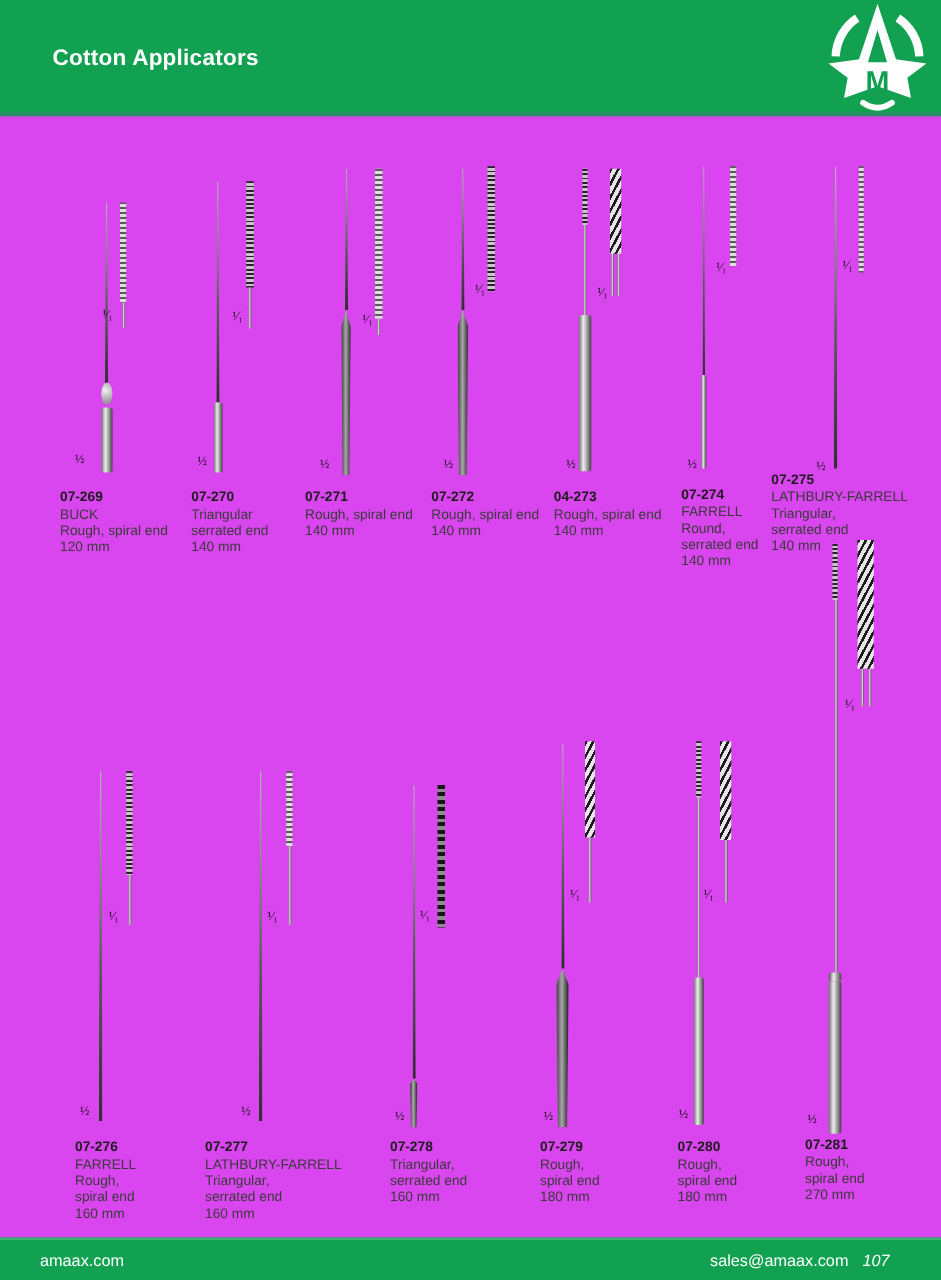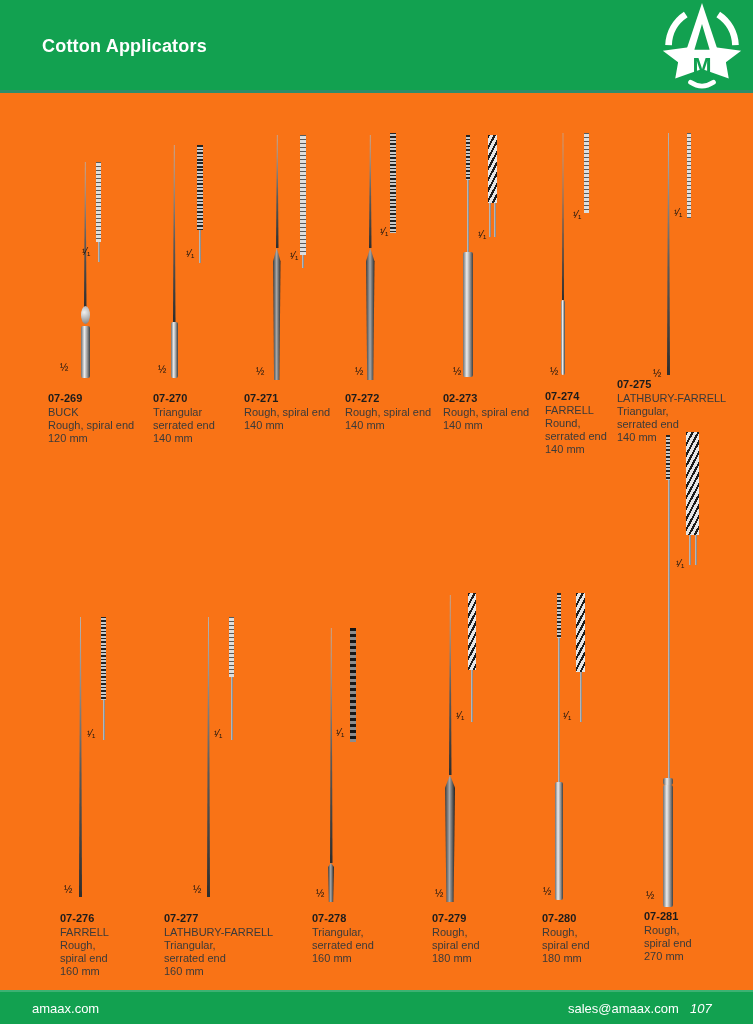--- a/index.html
+++ b/index.html
@@ -1,36 +1,36 @@
 <!DOCTYPE html>
 <html><head>
 <meta charset="utf-8">
 <style>
   html,body{margin:0;padding:0;background:#e8e8e8;font-family:"Liberation Sans",sans-serif;}
-  .page{position:relative;width:753px;height:1024px;background:#f97316;overflow:hidden;margin:0 auto;}
+  .page{position:relative;width:753px;height:1024px;background:#d946ef;overflow:hidden;margin:0 auto;}
 
   
   .hdr{position:absolute;left:0;top:0;width:753px;height:93px;background:#12a150;border-bottom:3px solid #2d8e6b;box-sizing:border-box;}
   .hdr-title{position:absolute;left:42px;top:36px;margin:0;font-size:18px;font-weight:bold;color:#ffffff;letter-spacing:.2px;}
   .logo{position:absolute;right:8px;top:3px;width:86px;height:86px;}
 
   
   .ftr{position:absolute;left:0;top:990px;width:753px;height:34px;background:#12a150;border-top:2px solid #3cb273;box-sizing:border-box;color:#fff;font-size:13px;}
   .ftr span{position:absolute;top:9px;}
   .ftr .site{left:32px;}
   .ftr .phone{left:0;width:100%;text-align:center;}
   .ftr .email{left:520px;margin-left:48px;}
   .ftr .pgnum{left:690px;font-style:italic;}
 
   
   .prod{position:absolute;}
   .cap{position:absolute;font-size:11px;line-height:13px;color:#3a3a3a;width:110px;}
   .code{font-weight:bold;color:#1c1c1c;margin-bottom:1px;}
   .desc{white-space:pre-line;}
-  .scale{position:absolute;font-size:10px;color:#111;font-family:Liberation Sans, sans-serif;}
+  .scale{position:absolute;font-size:10px;color:#111;font-family:Liberation Serif, serif;}
 
   
   .fig div{position:absolute;}
   .ndl{background:linear-gradient(to bottom,#b5b5b5,#5a5a5a 55%,#2e2e2e);clip-path:polygon(35% 0,65% 0,100% 100%,0 100%);}
   .rod{background:linear-gradient(to right,#8a8a8a,#d9d9d9 45%,#515151);}
   .hdl{background:linear-gradient(to right,#6f6f6f,#ececec 38%,#9d9d9d 68%,#3f3f3f);border-radius:2px;}
   .hdl-dark{background:linear-gradient(to right,#3c3c3c,#a8a8a8 45%,#1f1f1f);clip-path:polygon(50% 0,100% 10%,86% 100%,14% 100%,0 10%);}
   .bulb{background:radial-gradient(circle at 35% 35%,#f0f0f0,#7a7a7a);border-radius:50%;}
   .collar{background:linear-gradient(to right,#555,#eee 40%,#444);border-radius:2px;}
   .tex-ser{background:repeating-linear-gradient(to bottom,#232323 0 1.5px,#c9c9c9 1.5px 3.5px);}
@@ -126,21 +126,21 @@
       <div class="tex-ser" style="left:26px;top:5px;width:4px;height:45px"></div>
       <div class="rod" style="left:27px;top:50px;width:2px;height:72px"></div>
       <div class="hdl" style="left:23px;top:122px;width:9.5px;height:125px"></div>
       <div class="tex-spi" style="left:48px;top:5px;width:9px;height:68px"></div>
       <div class="rod" style="left:49px;top:73px;width:1.5px;height:34px"></div>
       <div class="rod" style="left:54px;top:73px;width:1.5px;height:34px"></div>
     </div>
     <div class="scale" style="left:38px;top:99px">¹⁄₁</div>
     <div class="scale" style="left:13px;top:236px">½</div>
     <div class="cap" style="left:3px;top:262px">
-      <div class="code">02-273</div>
+      <div class="code">04-273</div>
       <div class="desc">Rough, spiral end
 140 mm</div>
     </div>
   </div>
 
   <div class="prod" style="left:540px;top:130px;width:90px;height:340px">
     <div class="fig">
       <div class="ndl" style="left:22px;top:3px;width:2px;height:167px"></div>
       <div class="hdl" style="left:20.5px;top:170px;width:4.5px;height:75px"></div>
       <div class="tex-ser-lt" style="left:44px;top:3px;width:5px;height:80px"></div>

